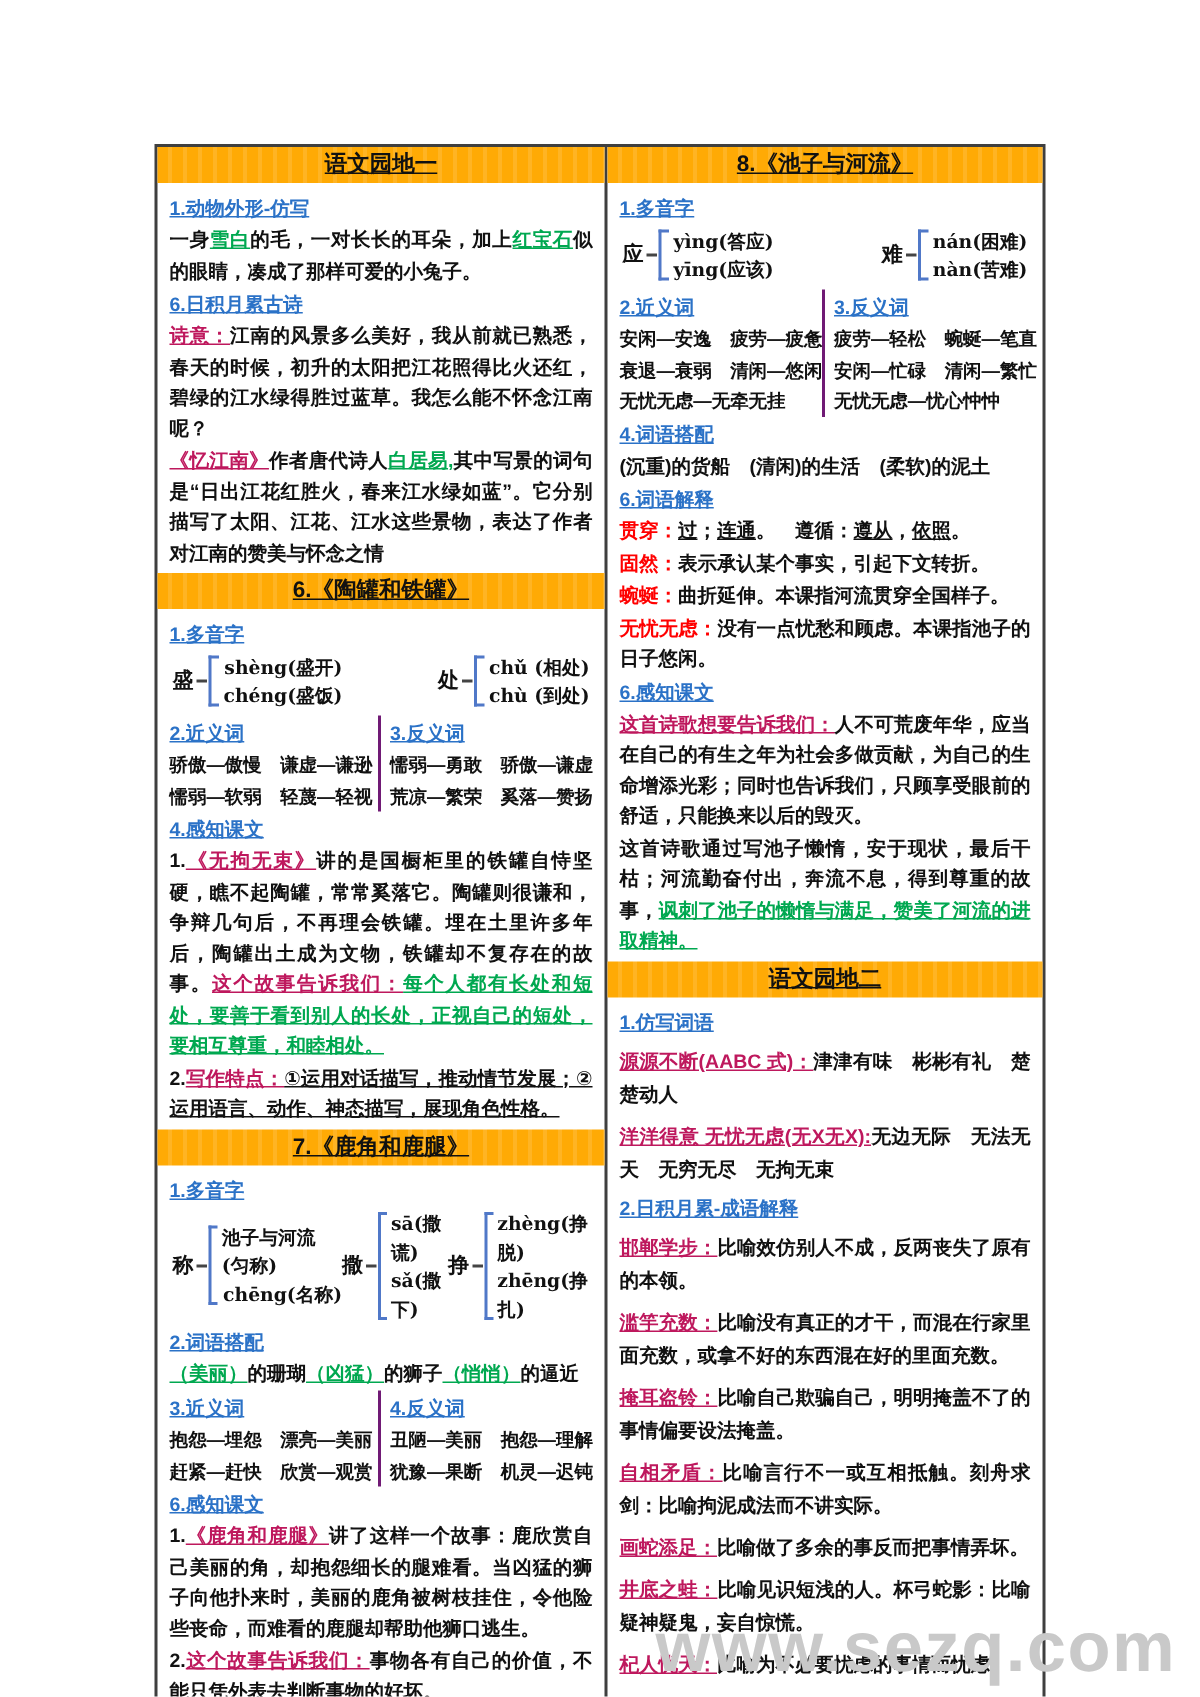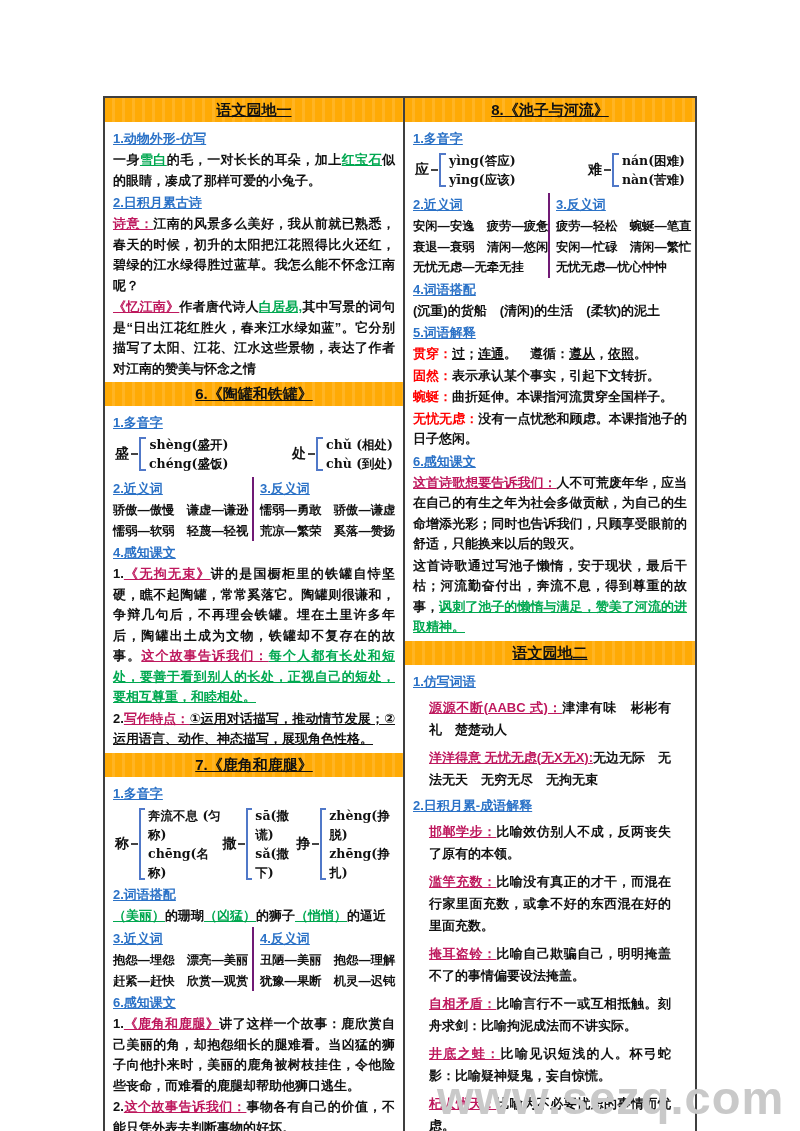--- a/index.html
+++ b/index.html
@@ -17,21 +17,21 @@
   .col-right{width:290px;}
   .sec-header{
     margin:3px -8px 8px;height:24px;line-height:24px;text-align:center;
     font-size:15px;color:#111;
     background:repeating-linear-gradient(90deg,#ffaa05 0 7px,#ffb424 7px 10px);
   }
   .sec-header:first-child{margin-top:0;}
   .sec-header span{text-decoration:underline;padding:0 10px;}
   .blue-h{color:#2b72c7;text-decoration:underline;font-size:13px;margin:3px 0 2px;}
   .para{font-size:13px;line-height:20.5px;text-align:justify;margin:1px 0;}
-  .para.roomy{margin:6px 16px;line-height:22px;}
+  .para.roomy{margin:6px 0;line-height:22px;}
   .sp{}
   .sp.ku{text-decoration:underline;}
   .sp.r{color:#ff0000;}
   .sp.ru{color:#be185d;text-decoration:underline;}
   .sp.gu{color:#00a850;text-decoration:underline;}
   .py-row{display:flex;justify-content:space-between;align-items:center;margin:3px 2px 4px;}
   .py-group{display:flex;align-items:center;}
   .py-char{font-size:14px;margin-right:2px;}
   .py-dash{width:7px;height:2px;background:#444;margin-right:1px;flex:none;}
   .py-bracket{width:5px;align-self:stretch;margin:2px 3px 2px 0;
@@ -50,21 +50,21 @@
 </style>
 </head>
 <body>
 
 <div class="page">
   <div class="sheet">
     <div class="col col-left" id="col0">
         <div class="sec-header"><span>语文园地一</span></div>
         <div class="blue-h">1.动物外形-仿写</div>
         <div class="para"><span class="sp k">一身</span><span class="sp gu">雪白</span><span class="sp k">的毛，一对长长的耳朵，加上</span><span class="sp gu">红宝石</span><span class="sp k">似的眼睛，凑成了那样可爱的小兔子。</span></div>
-        <div class="blue-h">2.日积月累古诗</div>
+        <div class="blue-h">6.日积月累古诗</div>
         <div class="para"><span class="sp ru">诗意：</span><span class="sp k">江南的风景多么美好，我从前就已熟悉，春天的时候，初升的太阳把江花照得比火还红，碧绿的江水绿得胜过蓝草。我怎么能不怀念江南呢？</span></div>
         <div class="para"><span class="sp ru">《忆江南》</span><span class="sp k">作者唐代诗人</span><span class="sp gu">白居易,</span><span class="sp k">其中写景的词句是“日出江花红胜火，春来江水绿如蓝”。它分别描写了太阳、江花、江水这些景物，表达了作者对江南的赞美与怀念之情</span></div>
         <div class="sec-header"><span>6.《陶罐和铁罐》</span></div>
         <div class="blue-h">1.多音字</div>
         <div class="py-row">
           <div class="py-group">
             <span class="py-char">盛</span>
             <span class="py-dash"></span>
             <span class="py-bracket"></span>
             <div class="py-lines">
@@ -98,21 +98,21 @@
         <div class="para"><span class="sp k">1.</span><span class="sp ru">《无拘无束》</span><span class="sp k">讲的是国橱柜里的铁罐自恃坚硬，瞧不起陶罐，常常奚落它。陶罐则很谦和，争辩几句后，不再理会铁罐。埋在土里许多年后，陶罐出土成为文物，铁罐却不复存在的故事。</span><span class="sp ru">这个故事告诉我们：</span><span class="sp gu">每个人都有长处和短处，要善于看到别人的长处，正视自己的短处，要相互尊重，和睦相处。</span></div>
         <div class="para"><span class="sp k">2.</span><span class="sp ru">写作特点：</span><span class="sp ku">①运用对话描写，推动情节发展；②运用语言、动作、神态描写，展现角色性格。</span></div>
         <div class="sec-header"><span>7.《鹿角和鹿腿》</span></div>
         <div class="blue-h">1.多音字</div>
         <div class="py-row">
           <div class="py-group">
             <span class="py-char">称</span>
             <span class="py-dash"></span>
             <span class="py-bracket"></span>
             <div class="py-lines">
-              <div>奔流不息 (匀称)</div>
+              <div>池子与河流 (匀称)</div>
               <div>chēng(名称)</div>
             </div>
           </div>
           <div class="py-group">
             <span class="py-char">撒</span>
             <span class="py-dash"></span>
             <span class="py-bracket"></span>
             <div class="py-lines">
               <div>sā(撒谎)</div>
               <div>sǎ(撒下)</div>
@@ -179,35 +179,36 @@
           </div>
           <div class="c">
             <div class="blue-h">3.反义词</div>
             <div class="line">疲劳—轻松　蜿蜒—笔直</div>
             <div class="line">安闲—忙碌　清闲—繁忙</div>
             <div class="line">无忧无虑—忧心忡忡</div>
           </div>
         </div>
         <div class="blue-h">4.词语搭配</div>
         <div class="para"><span class="sp k">(沉重)的货船　(清闲)的生活　(柔软)的泥土</span></div>
-        <div class="blue-h">5.词语解释</div>
+        <div class="blue-h">6.词语解释</div>
         <div class="para"><span class="sp r">贯穿：</span><span class="sp ku">过</span><span class="sp k">；</span><span class="sp ku">连通</span><span class="sp k">。　遵循：</span><span class="sp ku">遵从</span><span class="sp k">，</span><span class="sp ku">依照</span><span class="sp k">。</span></div>
         <div class="para"><span class="sp r">固然：</span><span class="sp k">表示承认某个事实，引起下文转折。</span></div>
         <div class="para"><span class="sp r">蜿蜒：</span><span class="sp k">曲折延伸。本课指河流贯穿全国样子。</span></div>
         <div class="para"><span class="sp r">无忧无虑：</span><span class="sp k">没有一点忧愁和顾虑。本课指池子的日子悠闲。</span></div>
         <div class="blue-h">6.感知课文</div>
         <div class="para"><span class="sp ru">这首诗歌想要告诉我们：</span><span class="sp k">人不可荒废年华，应当在自己的有生之年为社会多做贡献，为自己的生命增添光彩；同时也告诉我们，只顾享受眼前的舒适，只能换来以后的毁灭。</span></div>
         <div class="para"><span class="sp k">这首诗歌通过写池子懒惰，安于现状，最后干枯；河流勤奋付出，奔流不息，得到尊重的故事，</span><span class="sp gu">讽刺了池子的懒惰与满足，赞美了河流的进取精神。</span></div>
         <div class="sec-header"><span>语文园地二</span></div>
         <div class="blue-h">1.仿写词语</div>
         <div class="para roomy"><span class="sp ru">源源不断(AABC 式)：</span><span class="sp k">津津有味　彬彬有礼　楚楚动人</span></div>
         <div class="para roomy"><span class="sp ru">洋洋得意 无忧无虑(无X无X):</span><span class="sp k">无边无际　无法无天　无穷无尽　无拘无束</span></div>
         <div class="blue-h">2.日积月累-成语解释</div>
         <div class="para roomy"><span class="sp ru">邯郸学步：</span><span class="sp k">比喻效仿别人不成，反两丧失了原有的本领。</span></div>
         <div class="para roomy"><span class="sp ru">滥竽充数：</span><span class="sp k">比喻没有真正的才干，而混在行家里面充数，或拿不好的东西混在好的里面充数。</span></div>
         <div class="para roomy"><span class="sp ru">掩耳盗铃：</span><span class="sp k">比喻自己欺骗自己，明明掩盖不了的事情偏要设法掩盖。</span></div>
         <div class="para roomy"><span class="sp ru">自相矛盾：</span><span class="sp k">比喻言行不一或互相抵触。刻舟求剑：比喻拘泥成法而不讲实际。</span></div>
+        <div class="para roomy"><span class="sp ru">画蛇添足：</span><span class="sp k">比喻做了多余的事反而把事情弄坏。</span></div>
         <div class="para roomy"><span class="sp ru">井底之蛙：</span><span class="sp k">比喻见识短浅的人。杯弓蛇影：比喻疑神疑鬼，妄自惊慌。</span></div>
         <div class="para roomy"><span class="sp ru">杞人忧天：</span><span class="sp k">比喻为不必要忧虑的事情而忧虑。</span></div>
       </div>
   </div>
   <div class="watermark">www.sezq.com</div>
 </div>
 
 </body></html>

